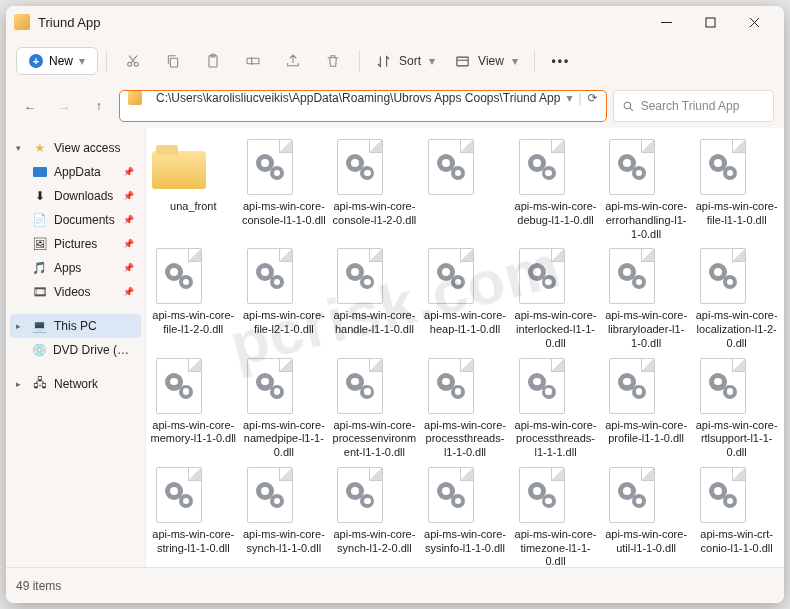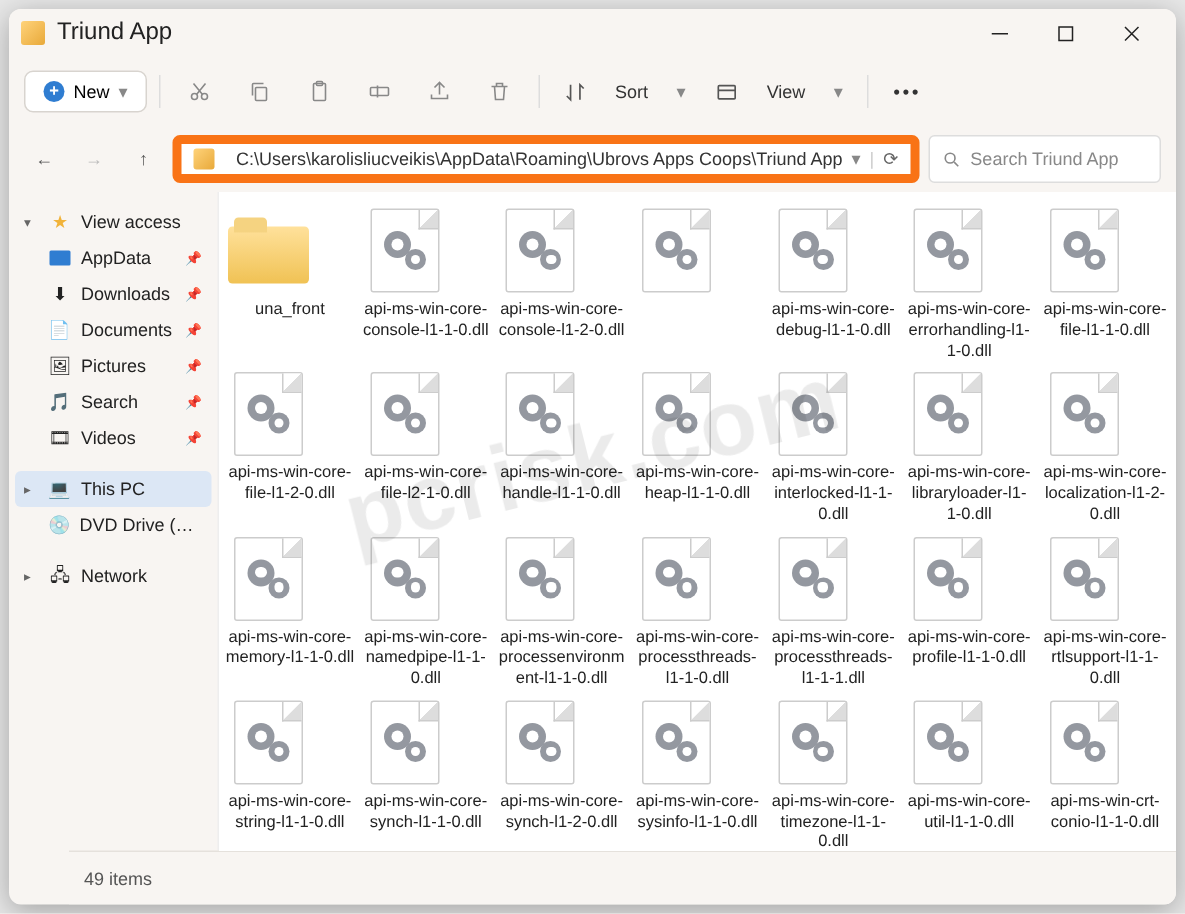--- a/index.html
+++ b/index.html
@@ -1,48 +1,48 @@
 <!DOCTYPE html>
 <html><head>
 <meta charset="utf-8">
 <style>
 *{margin:0;padding:0;box-sizing:border-box;font-family:"Segoe UI",Arial,sans-serif;font-size:12px;}
 body{background:#e8e8e8;display:flex;align-items:center;justify-content:center;width:790px;height:609px;}
 .frame{width:778px;height:597px;background:#f8f5f2;border-radius:8px;box-shadow:0 4px 20px rgba(0,0,0,.3);overflow:hidden;position:relative;display:flex;flex-direction:column;}
 .titlebar{height:32px;display:flex;align-items:center;padding:0 8px;background:#f8f5f2;}
 .appicon{width:16px;height:16px;margin-right:8px;background:linear-gradient(135deg,#ffd37a,#e8a93a);border-radius:2px;}
-.title{flex:1;font-size:16px;color:#222;}
+.title{flex:1;font-size:13px;color:#222;}
 .winbtns{display:flex;}
 .winbtn{width:44px;height:30px;display:flex;align-items:center;justify-content:center;color:#222;}
 .winbtn svg{width:11px;height:11px;}
 .toolbar{height:46px;display:flex;align-items:center;padding:0 10px;gap:4px;background:#f8f5f2;}
 .newbtn{display:flex;align-items:center;gap:6px;padding:6px 12px;border:1px solid #d8d4cf;border-radius:6px;background:#fff;}
 .plus{width:14px;height:14px;border-radius:50%;background:#2f7dd1;color:#fff;display:flex;align-items:center;justify-content:center;font-size:11px;font-weight:bold;}
 .tbicon{width:36px;height:34px;display:flex;align-items:center;justify-content:center;color:#888;border-radius:4px;}
 .tbicon svg{width:16px;height:16px;}
 .tbsep{width:1px;height:22px;background:#ddd;margin:0 4px;}
-.tblabel{display:flex;align-items:center;gap:19px;padding:6px 8px;color:#333;}
+.tblabel{display:flex;align-items:center;gap:8px;padding:6px 8px;color:#333;}
 .addrrow{height:44px;display:flex;align-items:center;padding:0 10px;gap:6px;background:#f8f5f2;}
 .navbtn{width:34px;height:32px;display:flex;align-items:center;justify-content:center;color:#555;border-radius:4px;}
 .navbtn.dis{color:#bbb;}
-.addrbar{flex:1;height:32px;background:#fff;border:6px solid #f97316;border-radius:5px;display:flex;align-items:center;padding:0 8px;gap:6px;color:#333;font-size:11.5px;}
+.addrbar{flex:1;height:32px;background:#fff;border:1px solid #f97316;border-radius:5px;display:flex;align-items:flex-start;padding:0 8px;gap:6px;color:#333;font-size:11.5px;}
 .searchbar{width:190px;height:32px;background:#fff;border:1px solid #ddd;border-radius:4px;display:flex;align-items:center;padding:0 8px;gap:6px;color:#888;font-size:11.5px;}
 .body{flex:1;display:flex;min-height:0;}
 .side{width:140px;background:#f8f5f2;padding:8px 4px;overflow-y:auto;border-right:1px solid #eee;}
 .srow{display:flex;align-items:center;gap:6px;padding:4px 6px;border-radius:4px;color:#222;position:relative;font-size:11.5px;}
 .srow.sel{background:#dce7f5;}
 .srow .pin{margin-left:auto;color:#888;font-size:9px;}
 .srow .chev{width:10px;color:#666;font-size:9px;}
 .sic{width:16px;height:16px;display:flex;align-items:center;justify-content:center;}
 .content{flex:1;background:#fff;overflow:auto;padding:10px 4px;}
 .grid{display:grid;grid-template-columns:repeat(7,86px);gap:6px 4px;justify-content:space-around;}
 .item{display:flex;flex-direction:column;text-align:center;width:86px;}
 .thumb{width:58px;height:58px;display:flex;align-items:center;justify-content:center;margin-bottom:4px;}
 .fname{font-size:11px;color:#222;line-height:1.25;word-break:break-word;max-height:42px;overflow:hidden;}
-.status{height:36px;background:#f8f5f2;border-top:1px solid #e5e1dc;display:flex;align-items:center;padding:0 10px;font-size:11px;color:#555;margin-left:40px;}
+.status{height:36px;background:#f8f5f2;border-top:1px solid #e5e1dc;display:flex;align-items:center;padding:0 10px;font-size:11px;color:#555;}
 .watermark{position:absolute;top:50%;left:50%;transform:translate(-50%,-50%) rotate(-14deg);font-size:62px;color:rgba(0,0,0,.08);font-weight:600;letter-spacing:1px;pointer-events:none;white-space:nowrap;}
 
 .folder{width:54px;height:44px;position:relative;}
 .folder:before{content:"";position:absolute;top:6px;left:0;width:100%;height:38px;background:linear-gradient(#ffe19b,#f0c254);border-radius:3px;}
 .folder:after{content:"";position:absolute;top:0;left:4px;width:22px;height:10px;background:#f5d381;border-radius:3px 3px 0 0;}
 
 .dll{width:46px;height:56px;background:#fff;border:1px solid #ccc;border-radius:2px;position:relative;}
 .dll:before{content:"";position:absolute;top:0;right:0;width:12px;height:12px;background:linear-gradient(135deg,#fff 48%,#ddd 50%);border-left:1px solid #ccc;border-bottom:1px solid #ccc;}
 .gears{position:absolute;top:14px;left:8px;}
 .gear{position:absolute;border-radius:50%;background:#9498a0;}
@@ -186,21 +186,21 @@
           <span>Documents</span>
           <span class="pin">📌</span>
         </div>
       <div class="srow" style="padding-left:22px">
           <span class="sic">🖼</span>
           <span>Pictures</span>
           <span class="pin">📌</span>
         </div>
       <div class="srow" style="padding-left:22px">
           <span class="sic">🎵</span>
-          <span>Search</span>
+          <span>Apps</span>
           <span class="pin">📌</span>
         </div>
       <div class="srow" style="padding-left:22px">
           <span class="sic">🎞</span>
           <span>Videos</span>
           <span class="pin">📌</span>
         </div>
       <div style="height:10px"></div>
       <div class="srow sel">
           <span class="chev">▸</span>

